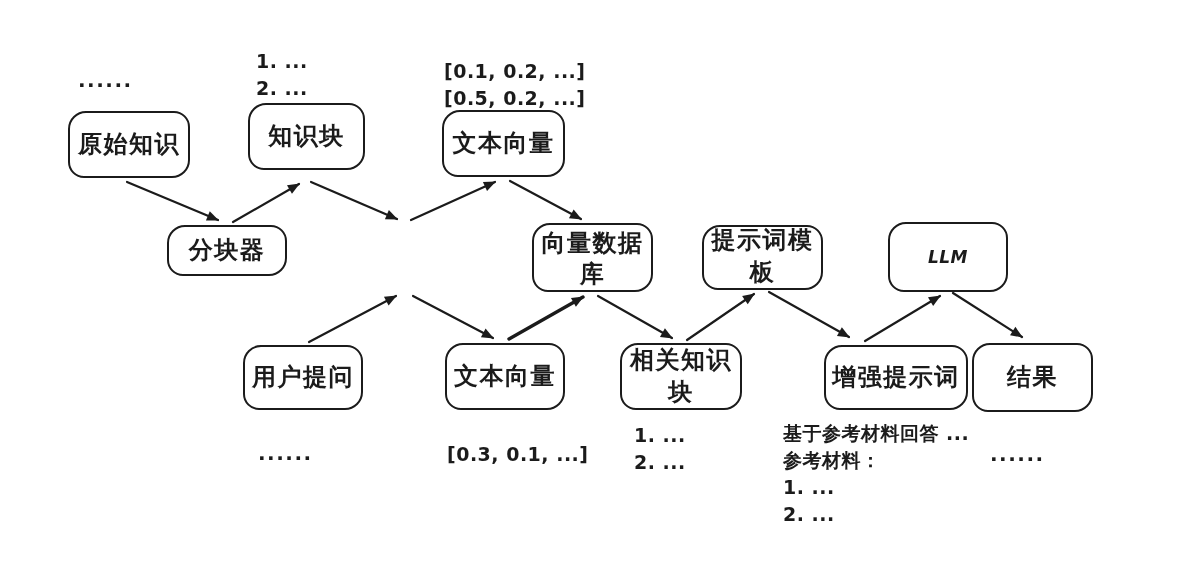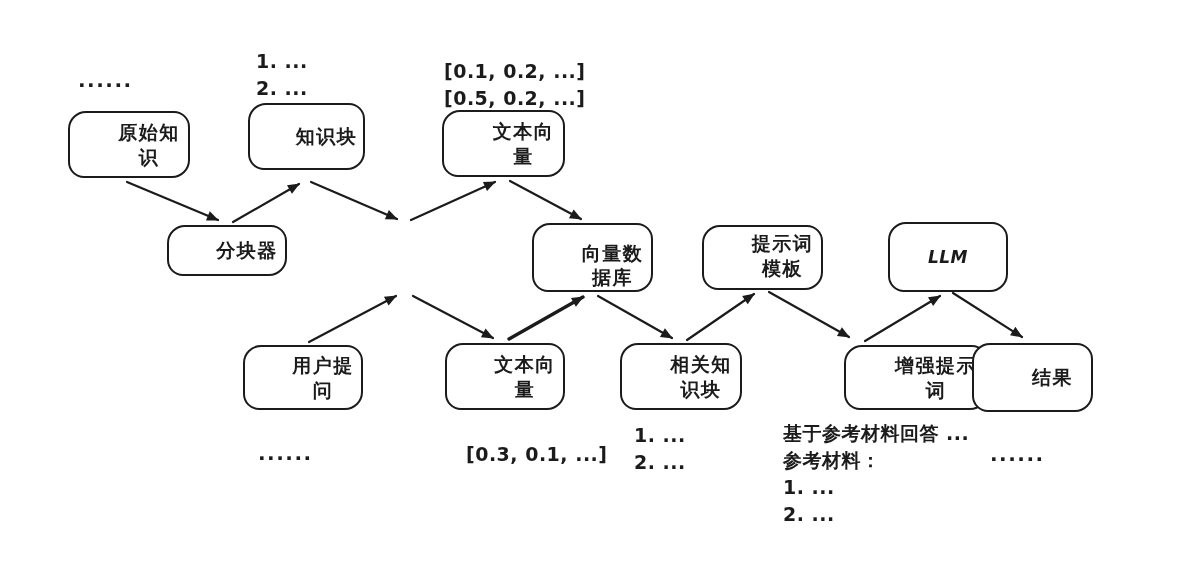--- a/index.html
+++ b/index.html
@@ -26,27 +26,26 @@
   .edges line.thick { stroke-width: 3.4; }
   .node {
     position: absolute;
     display: flex;
     align-items: center;
     justify-content: center;
     box-sizing: border-box;
     border: 2.6px solid #1b1b1b;
     border-radius: 18px 16px 18px 16px;
     background: #ffffff;
-    font-size: 19px;
+    font-size: 24px;
     font-weight: 600;
     letter-spacing: 1.5px;
     text-align: center;
     line-height: 1.3;
     z-index: 2;
-    padding-left: 40px;
   }
   .node.latin {
     font-style: italic;
     font-size: 17px;
     letter-spacing: 0.5px;
     padding: 0 12px;
   }
   .anno {
     position: absolute;
     font-size: 19px;
@@ -112,42 +111,42 @@
 
   <div class="node" style="left:243px; top:345px; width:120px; height:65px;">
     <span>用户提问</span>
   </div>
   <div class="node" style="left:445px; top:343px; width:120px; height:67px;">
     <span>文本向量</span>
   </div>
   <div class="node" style="left:620px; top:343px; width:122px; height:67px;">
     <span>相关知识块</span>
   </div>
-  <div class="node" style="left:844px; top:345px; width:144px; height:65px;">
+  <div class="node" style="left:824px; top:345px; width:144px; height:65px;">
     <span>增强提示词</span>
   </div>
   <div class="node" style="left:972px; top:343px; width:121px; height:69px;">
     <span>结果</span>
   </div>
 
   <div class="anno dots" style="left:78px; top:67px;">......</div>
 
   <div class="anno" style="left:256px; top:48px;">
     <div>1. ...</div>
     <div>2. ...</div>
   </div>
 
   <div class="anno" style="left:444px; top:58px;">
     <div>[0.1, 0.2, ...]</div>
     <div>[0.5, 0.2, ...]</div>
   </div>
 
   <div class="anno dots" style="left:258px; top:440px;">......</div>
 
-  <div class="anno" style="left:447px; top:441px;margin-left:19px;">[0.3, 0.1, ...]</div>
+  <div class="anno" style="left:447px; top:441px;">[0.3, 0.1, ...]</div>
 
   <div class="anno" style="left:634px; top:422px;">
     <div>1. ...</div>
     <div>2. ...</div>
   </div>
 
   <div class="anno" style="left:783px; top:420px;">
     <div>基于参考材料回答 ...</div>
     <div>参考材料：</div>
     <div>1. ...</div>

